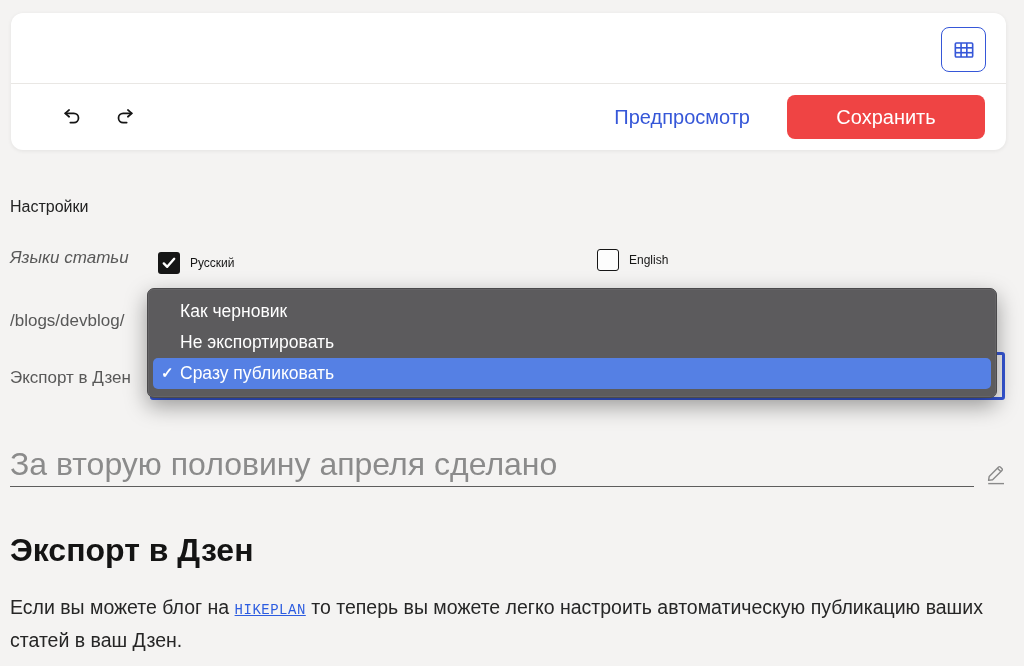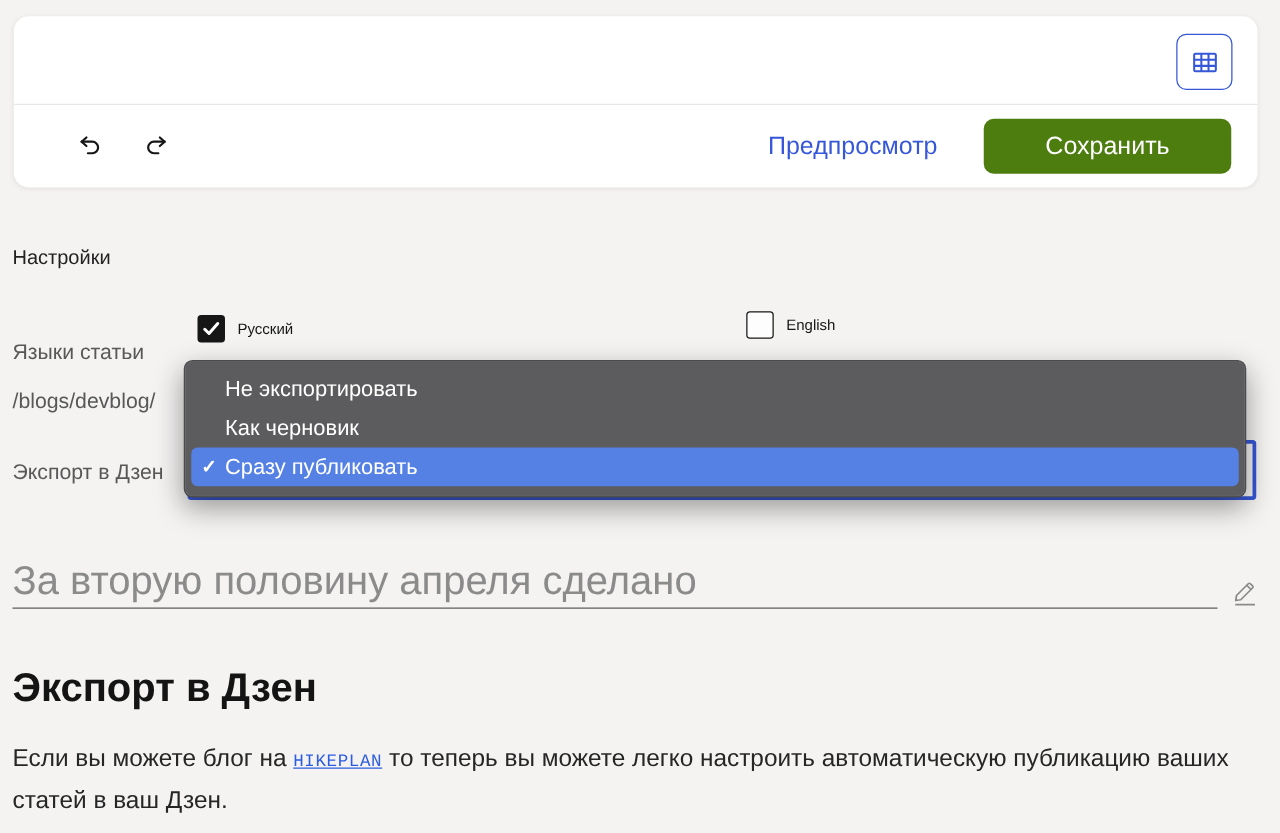--- a/index.html
+++ b/index.html
@@ -37,32 +37,32 @@
     display: flex; align-items: center; justify-content: center;
   }
   .icon-btn + .icon-btn { margin-left: 31px; }
   .spacer { flex: 1; }
   .preview-link {
     color: #3657d8; font-size: 20px; text-decoration: none;
     margin-right: 37px; cursor: pointer;
   }
   .save-btn {
     width: 198px; height: 44px;
-    background: #4d7c0f; color: #ffffff;
+    background: #ef4444; color: #ffffff;
     font-size: 20px; font-family: inherit;
     border: none; border-radius: 8px; cursor: pointer;
   }
 
   
   .settings-heading {
     position: absolute; left: 10px; top: 198px;
     font-size: 16px; font-weight: 500; color: #222222;
   }
   .field-label { position: absolute; left: 10px; font-size: 17px; color: #585858; }
-  .label-langs  { top: 272px; }
+  .label-langs  { top: 248px; font-style: italic; }
   .label-slug   { top: 311px; }
   .label-export { top: 368px; }
 
   .cb { position: absolute; display: flex; align-items: center; cursor: pointer; }
   .cb-rus { left: 158px; top: 252px; }
   .cb-eng { left: 597px; top: 249px; }
   .cb-box {
     width: 22px; height: 22px; border-radius: 3px; flex: 0 0 auto;
     display: flex; align-items: center; justify-content: center;
   }
@@ -184,24 +184,24 @@
   <span class="cb-text">English</span>
 </label>
 
 <div class="field-label label-slug">/blogs/devblog/</div>
 <div class="field-label label-export">Экспорт в Дзен</div>
 
 <div class="select-ghost"></div>
 
 <div class="dropdown">
   <div class="opt">
+    <span>Как черновик</span>
+  </div>
+  <div class="opt">
     <span>Не экспортировать</span>
-  </div>
-  <div class="opt">
-    <span>Как черновик</span>
   </div>
   <div class="opt selected">
     <span class="check">✓</span>
     <span>Сразу публиковать</span>
   </div>
 </div>
 
 <div class="title-input">За вторую половину апреля сделано</div>
 <div class="title-underline"></div>
 <span class="pencil">

